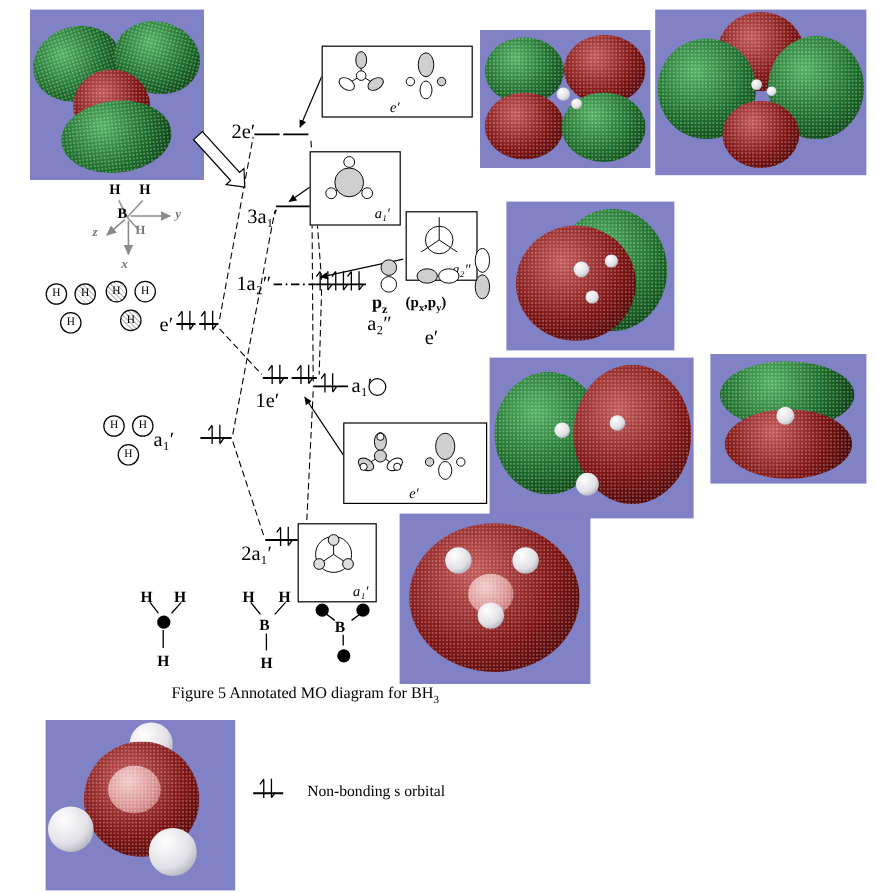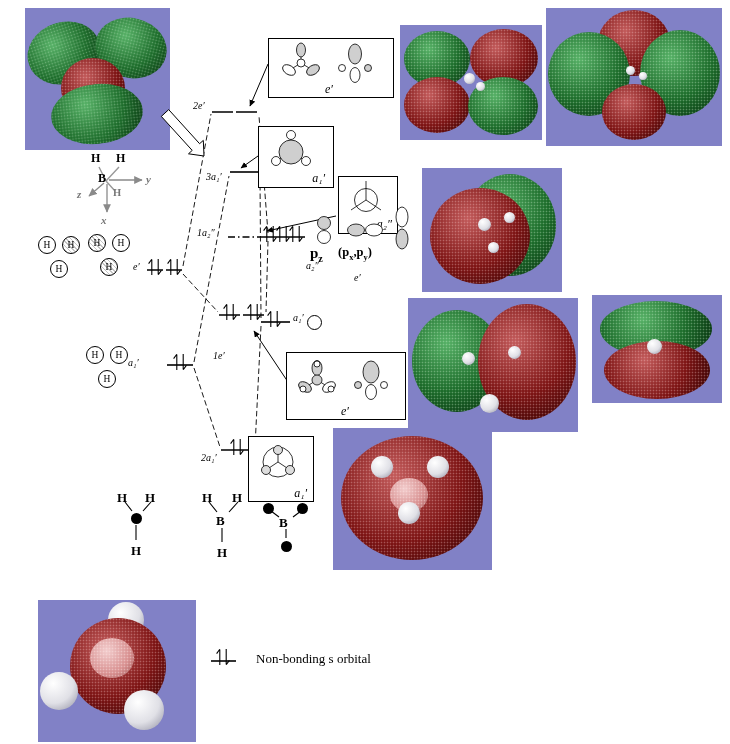--- a/index.html
+++ b/index.html
@@ -6,21 +6,21 @@
 .canvas{position:relative;width:730px;height:744px;background:#fff;font-family:"Liberation Serif","DejaVu Serif",serif;color:#000;overflow:hidden}
 .panel{position:absolute;background:#8181c6;overflow:hidden}
 .blob{position:absolute;border-radius:50%}
 .g{background-image:radial-gradient(rgba(225,255,225,.32) .7px,rgba(0,0,0,0) 1.1px),radial-gradient(circle at 38% 32%,#56b066,#1c6b2a 55%,#0a3512 95%);background-size:3px 3px,100% 100%}
 .r{background-image:radial-gradient(rgba(255,215,215,.32) .7px,rgba(0,0,0,0) 1.1px),radial-gradient(circle at 38% 32%,#c25b5b,#7d1414 55%,#380404 95%);background-size:3px 3px,100% 100%}
 .w{background:radial-gradient(circle at 35% 30%,#ffffff,#e0e0e6 55%,#9797a8 95%)}
 .pk{background-image:radial-gradient(rgba(255,235,235,.4) .7px,rgba(0,0,0,0) 1.1px),radial-gradient(circle at 38% 32%,#f2cccc,#d89090 60%,#a55d5d 95%);background-size:3px 3px,100% 100%}
 .overlay{position:absolute;left:0;top:0;pointer-events:none}
 .box{position:absolute;border:1px solid #000;background:#fff}
 .boxlbl{position:absolute;font-style:italic;font-size:12px;line-height:1}
-.sym{position:absolute;font-style:italic;font-size:10px;line-height:1;white-space:nowrap}
+.sym{position:absolute;font-size:17px;line-height:1;white-space:nowrap}
 .txt{position:absolute;font-size:13px;line-height:1.15;white-space:nowrap}
 .b{font-weight:bold}
 .hc{position:absolute;width:16px;height:16px;border:1px solid #000;border-radius:50%;background:#fff;font-size:9.5px;text-align:center;line-height:16px}
 .sh{background:repeating-linear-gradient(45deg,#c4c4c4 0 1px,#fff 1px 3px)}
 .dot{position:absolute;background:#000;border-radius:50%;width:11px;height:11px}
 .axlbl{position:absolute;font-size:11px;font-weight:bold;font-style:italic;color:#777;line-height:1}
 .axatom{position:absolute;font-size:12px;font-weight:bold;line-height:1}
 sub{font-size:.68em}
 .circ{position:absolute;border:1px solid #000;border-radius:50%;background:#fff}
 </style>
@@ -257,21 +257,21 @@
       <ellipse cx="64" cy="26" rx="8.5" ry="6" fill="#fff"></ellipse>
       <ellipse cx="92" cy="13" rx="6" ry="10" fill="#fff"></ellipse>
       <ellipse cx="92" cy="35" rx="6" ry="10" fill="#cfcfcf"></ellipse>
     </g>
   </svg>
   <div class="circ" style="left:307px;top:315px;width:13px;height:13px"></div>
 
   <div class="sym" style="left:193px;top:101px">2e′</div>
   <div class="sym" style="left:206px;top:172px">3a₁′</div>
   <div class="sym" style="left:197px;top:228px">1a₂″</div>
-  <div class="sym" style="left:213px;top:351px">1e′</div>
+  <div class="sym" style="left:213px;top:325px">1e′</div>
   <div class="sym" style="left:201px;top:453px">2a₁′</div>
 
   <div class="sym" style="left:133px;top:262px">e′</div>
   <div class="sym" style="left:128px;top:358px">a₁′</div>
   <div class="sym" style="left:293px;top:313px">a₁′</div>
 
   <div class="txt b" style="left:310px;top:245px;font-size:15px"><span>p</span><sub>z</sub></div>
   <div class="sym" style="left:306px;top:261px">a₂″</div>
   <div class="txt b" style="left:338px;top:245px;font-size:12.5px"><span>(p</span><sub>x</sub><span>,p</span><sub>y</sub><span>)</span></div>
   <div class="sym" style="left:354px;top:273px">e′</div>
@@ -304,16 +304,17 @@
   <div class="txt b" style="left:202px;top:491px">H</div>
   <div class="txt b" style="left:232px;top:491px">H</div>
   <div class="txt b" style="left:216px;top:514px">B</div>
   <div class="txt b" style="left:217px;top:546px">H</div>
 
   <div class="dot" style="left:263px;top:503px"></div>
   <div class="dot" style="left:297px;top:503px"></div>
   <div class="txt b" style="left:279px;top:516px">B</div>
   <div class="dot" style="left:281px;top:541px"></div>
 
+  <div class="txt" style="left:143px;top:570px;font-size:13.5px"><span>Figure 5 Annotated MO diagram for BH</span><sub>3</sub></div>
 
   <div class="txt" style="left:256px;top:652px">Non-bonding s orbital</div>
 
 </div>
 
 </body></html>

